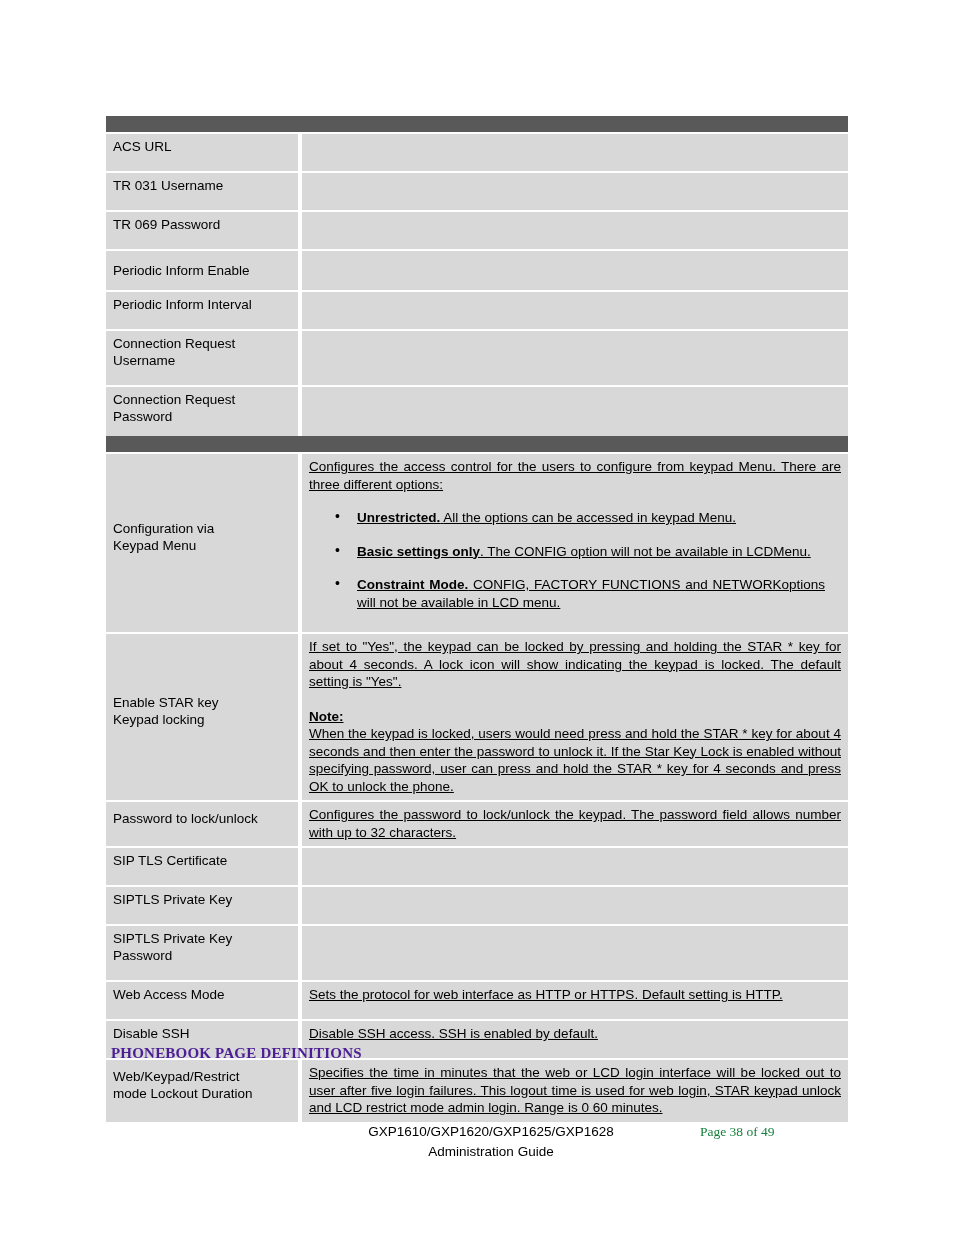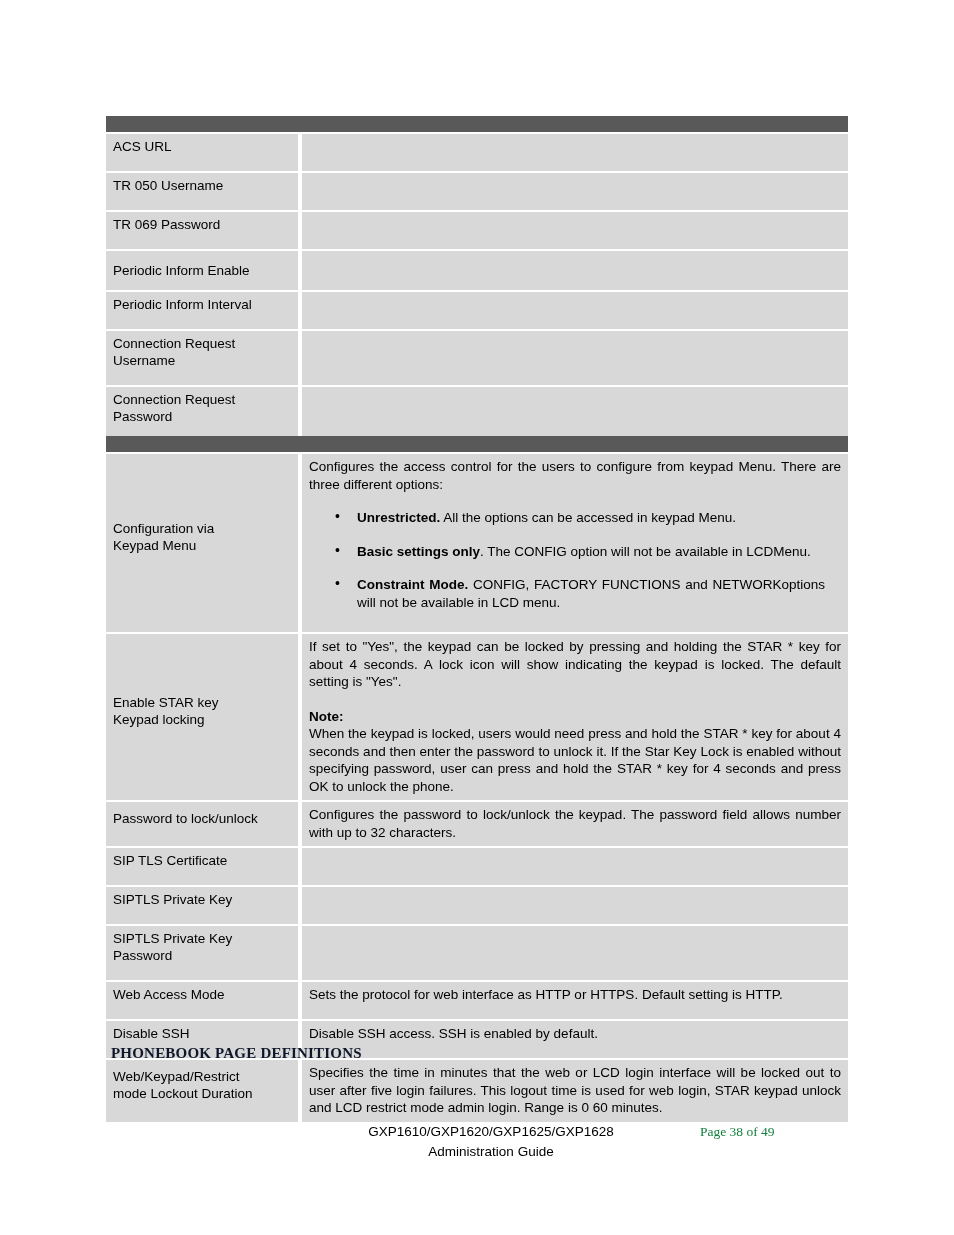--- a/index.html
+++ b/index.html
@@ -58,20 +58,21 @@
   }
   .tbl td.cell-value {
     background: #d8d8d8;
     vertical-align: top;
     padding: 4px 7px 5px 7px;
     font-size: 13.5px;
     line-height: 17.5px;
     border-bottom: 2px solid #ffffff;
     text-align: justify;
     text-justify: inter-word;
+    text-decoration: underline;
   }
   .tbl td.cell-value.empty-value { padding: 0; }
   .tbl tr.last-row td { border-bottom: 0; }
 
   .tbl td.cell-label.tall-pad { padding-top: 11px; padding-bottom: 11px; }
 
   .cell-value p { margin: 0; }
   .cell-value p + p { margin-top: 0; }
   .cell-value .spacer { height: 17px; }
   .cell-value b, .cell-value strong { font-weight: bold; }
@@ -105,21 +106,21 @@
 
   
   #section-heading {
     position: absolute;
     left: 111px;
     top: 1045px;
     font-family: "Liberation Serif", serif;
     font-weight: bold;
     font-size: 15px;
     letter-spacing: 0.2px;
-    color: #0f172a;
+    color: #4c1d95;
   }
 
   
   #page-footer {
     position: absolute;
     left: 0;
     top: 1122px;
     width: 764px;
     height: 42px;
   }
@@ -154,21 +155,21 @@
     <tbody>
       <tr class="band-row">
         <td colspan="2"></td>
       </tr>
 
       <tr>
         <td class="cell-label">ACS URL</td>
         <td class="cell-value empty-value"></td>
       </tr>
       <tr>
-        <td class="cell-label">TR 050 Username</td>
+        <td class="cell-label">TR 031 Username</td>
         <td class="cell-value empty-value"></td>
       </tr>
       <tr>
         <td class="cell-label">TR 069 Password</td>
         <td class="cell-value empty-value"></td>
       </tr>
       <tr>
         <td class="cell-label tall-pad">Periodic Inform Enable</td>
         <td class="cell-value empty-value"></td>
       </tr>

